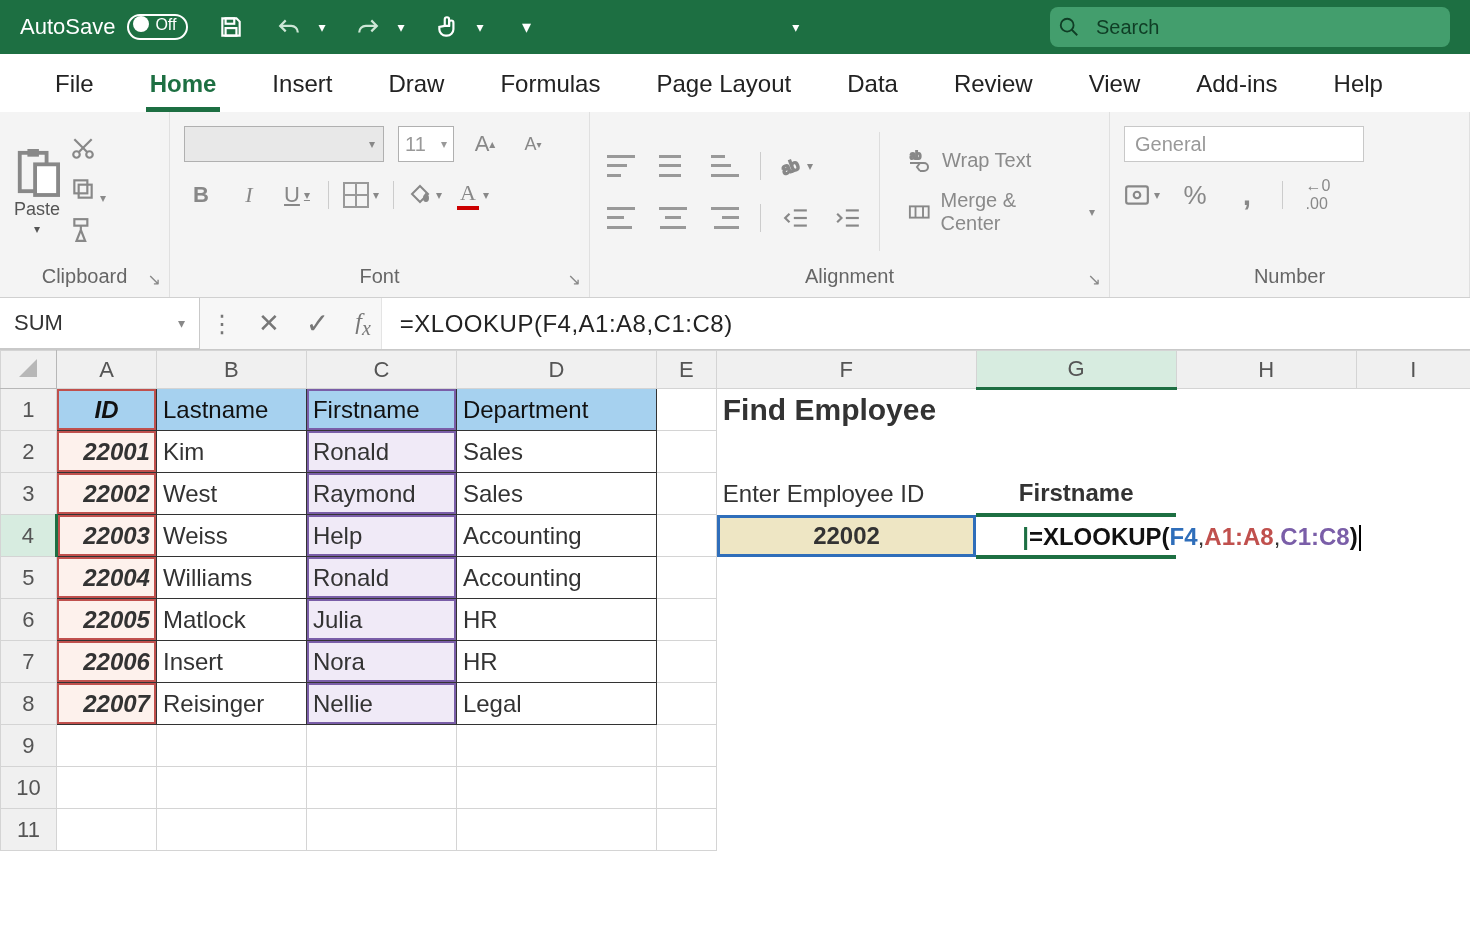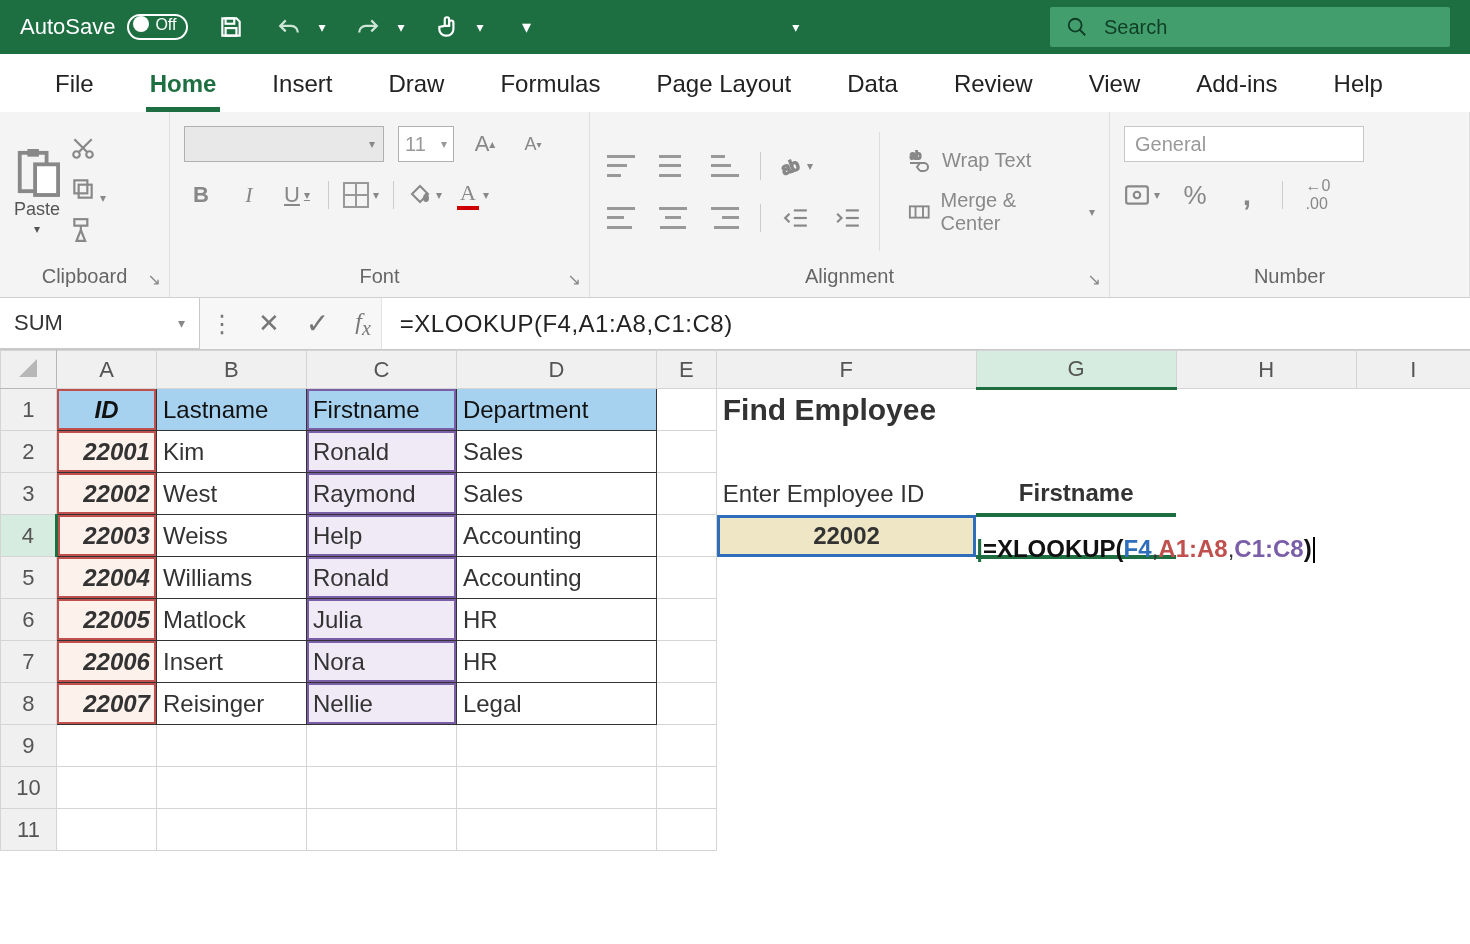--- a/index.html
+++ b/index.html
@@ -6,21 +6,21 @@
   body { font-family: "Segoe UI", Arial, sans-serif; background: #fff; width: 1470px; height: 944px; overflow: hidden; font-size: 18px; color: #333; }
   
   .titlebar { background: #1d6f42; height: 54px; display: flex; align-items: center; padding: 0 20px; color: #fff; }
   .autosave-wrap { display: flex; align-items: center; gap: 12px; font-size: 22px; }
   .autosave-toggle { display: inline-flex; align-items: flex-start; border: 2px solid #fff; border-radius: 14px; padding: 0 10px 1px 4px; height: 26px; font-size: 16px; gap: 6px; }
   .autosave-toggle .knob { width: 16px; height: 16px; border-radius: 50%; background: #fff; }
   .title-icons { display: flex; align-items: center; gap: 28px; margin-left: 28px; }
   .ticon { display:inline-flex; align-items:center; justify-content:center; width:30px; height:30px; }
   .dropdown-caret { font-size: 14px; margin-left: -14px; }
   .filename-wrap { flex: 1; text-align: center; font-size: 22px; display:flex; justify-content:center; align-items:center; gap:10px; }
-  .searchbox { background: #439e6d; width: 400px; height: 40px; display:flex; align-items:center; padding:0 16px; border-radius:2px; gap:16px; color:#0f3d25; font-size:20px; }
+  .searchbox { background: #439e6d; width: 400px; height: 40px; display:flex; align-items:center; padding:0 8px; border-radius:8px; gap:16px; color:#0f3d25; font-size:20px; }
   
   .tabs { height: 58px; display:flex; align-items:flex-end; gap: 48px; padding: 0 26px; font-size: 24px; color:#222; background:#fff;margin-left:25px; }
   .tab { padding: 10px 4px 14px 4px; cursor:pointer; }
   .tab.active { color:#1d6f42; font-weight:600; border-bottom: 5px solid #1d6f42; padding-bottom:9px; }
   
   .ribbon { background:#f4f4f4; height: 186px; display:flex; align-items:stretch; border-bottom:1px solid #d0d0d0; color:#8a8a8a; }
   .group { display:flex; flex-direction:column; justify-content:space-between; padding: 6px 14px 6px 14px; border-right:1px solid #e0e0e0; position:relative; }
   .group .label { text-align:center; font-size:20px; color:#666; padding-top:4px; height:34px; display:flex; align-items:center; justify-content:center; gap:10px; }
   .group .dlg { position:absolute; bottom:8px; right:8px; font-size:16px; color:#888; }
   .grp-content { flex:1; display:flex; align-items:center; gap:10px; padding-top:8px; }
@@ -450,21 +450,21 @@
     </tr>
     <tr>
       <td class="rowhdr rowhdr-active">4</td>
       <td class="idcell range-a">22003</td>
       <td class="lname">Weiss</td>
       <td class="fname range-c">Help</td>
       <td class="dept">Accounting</td>
       <td></td>
       <td class="blue-sel" style="border:none;">22002</td>
       <td class="formula-cell" style="border:none;border-bottom:4px solid #1d6f42;position:relative;overflow:visible;">
-        <span style="position:absolute;left:0;top:18px;white-space:nowrap;">
+        <span style="position:absolute;left:0;top:6px;white-space:nowrap;padding-left:46px;">
         <span style="color:#1d6f42;font-weight:700;">|</span><span class="kw">=XLOOKUP(</span><span class="ref-f4">F4</span><span>,</span><span class="ref-a">A1:A8</span><span>,</span><span class="ref-c">C1:C8</span><span class="kw">)</span><span class="text-cursor"></span>
         </span>
       </td>
       <td style="border:none;"></td>
       <td style="border:none;"></td>
     </tr>
     <tr>
       <td class="rowhdr">5</td>
       <td class="idcell range-a">22004</td>
       <td class="lname">Williams</td>

